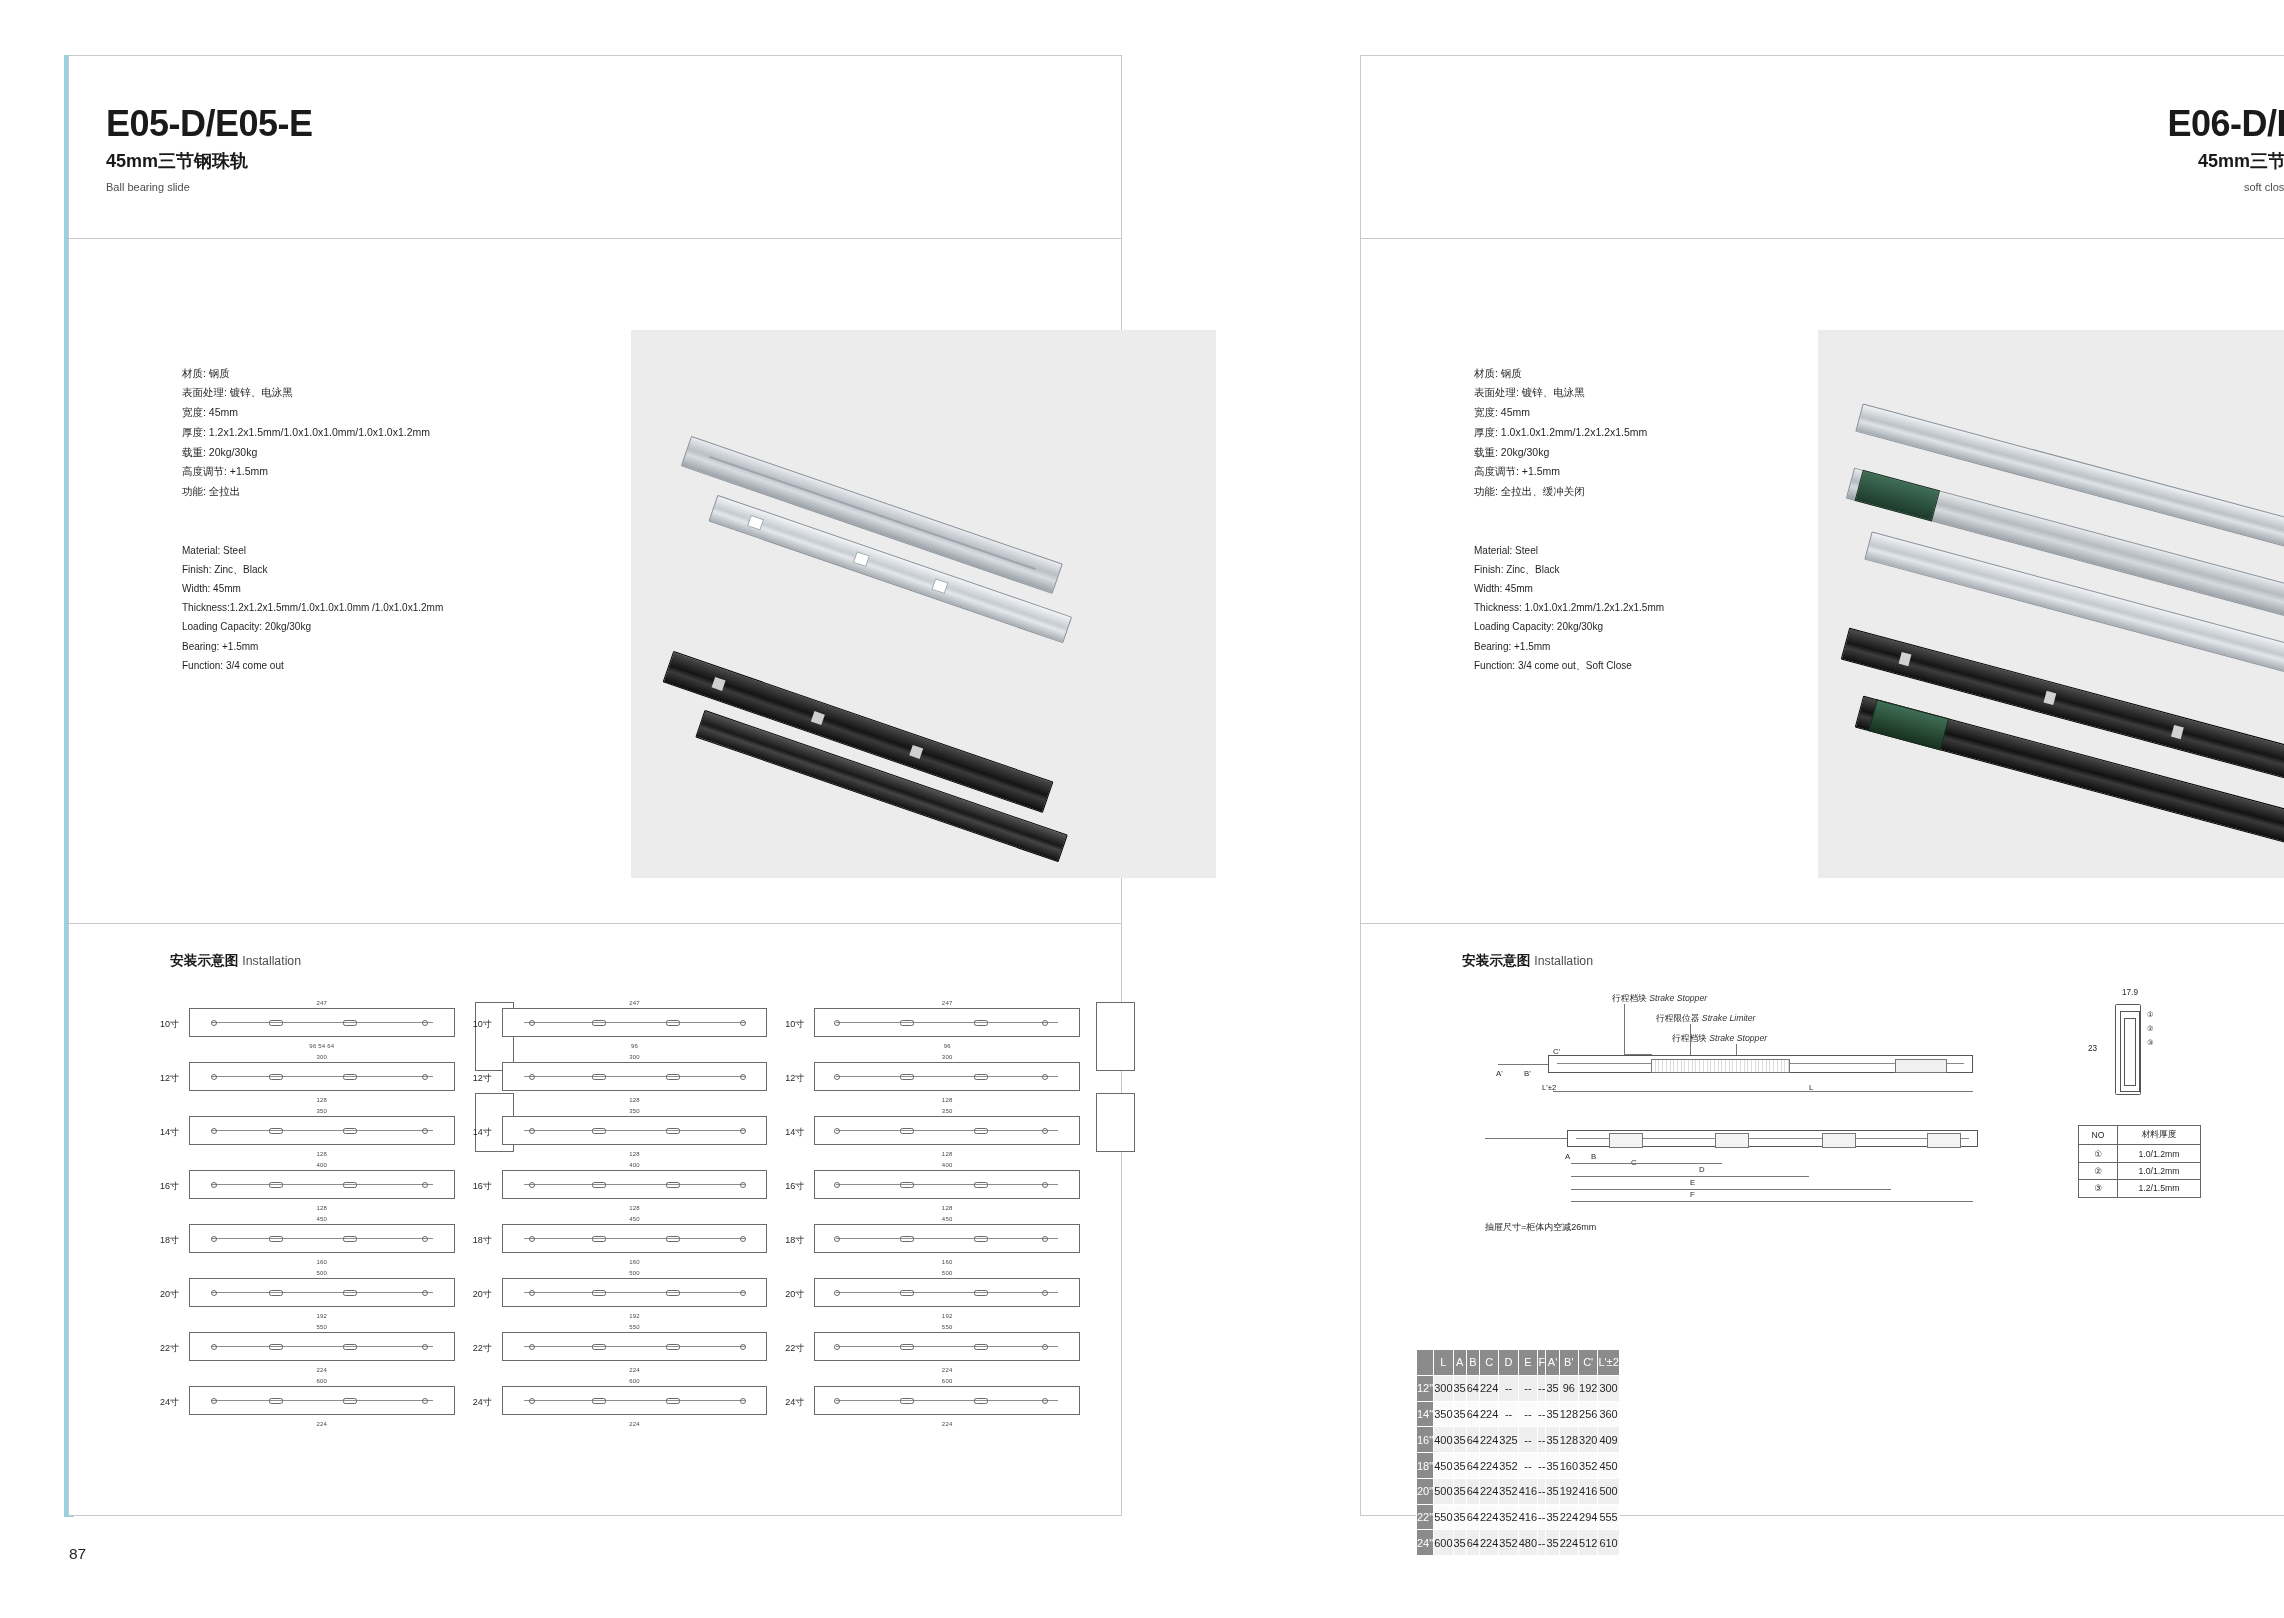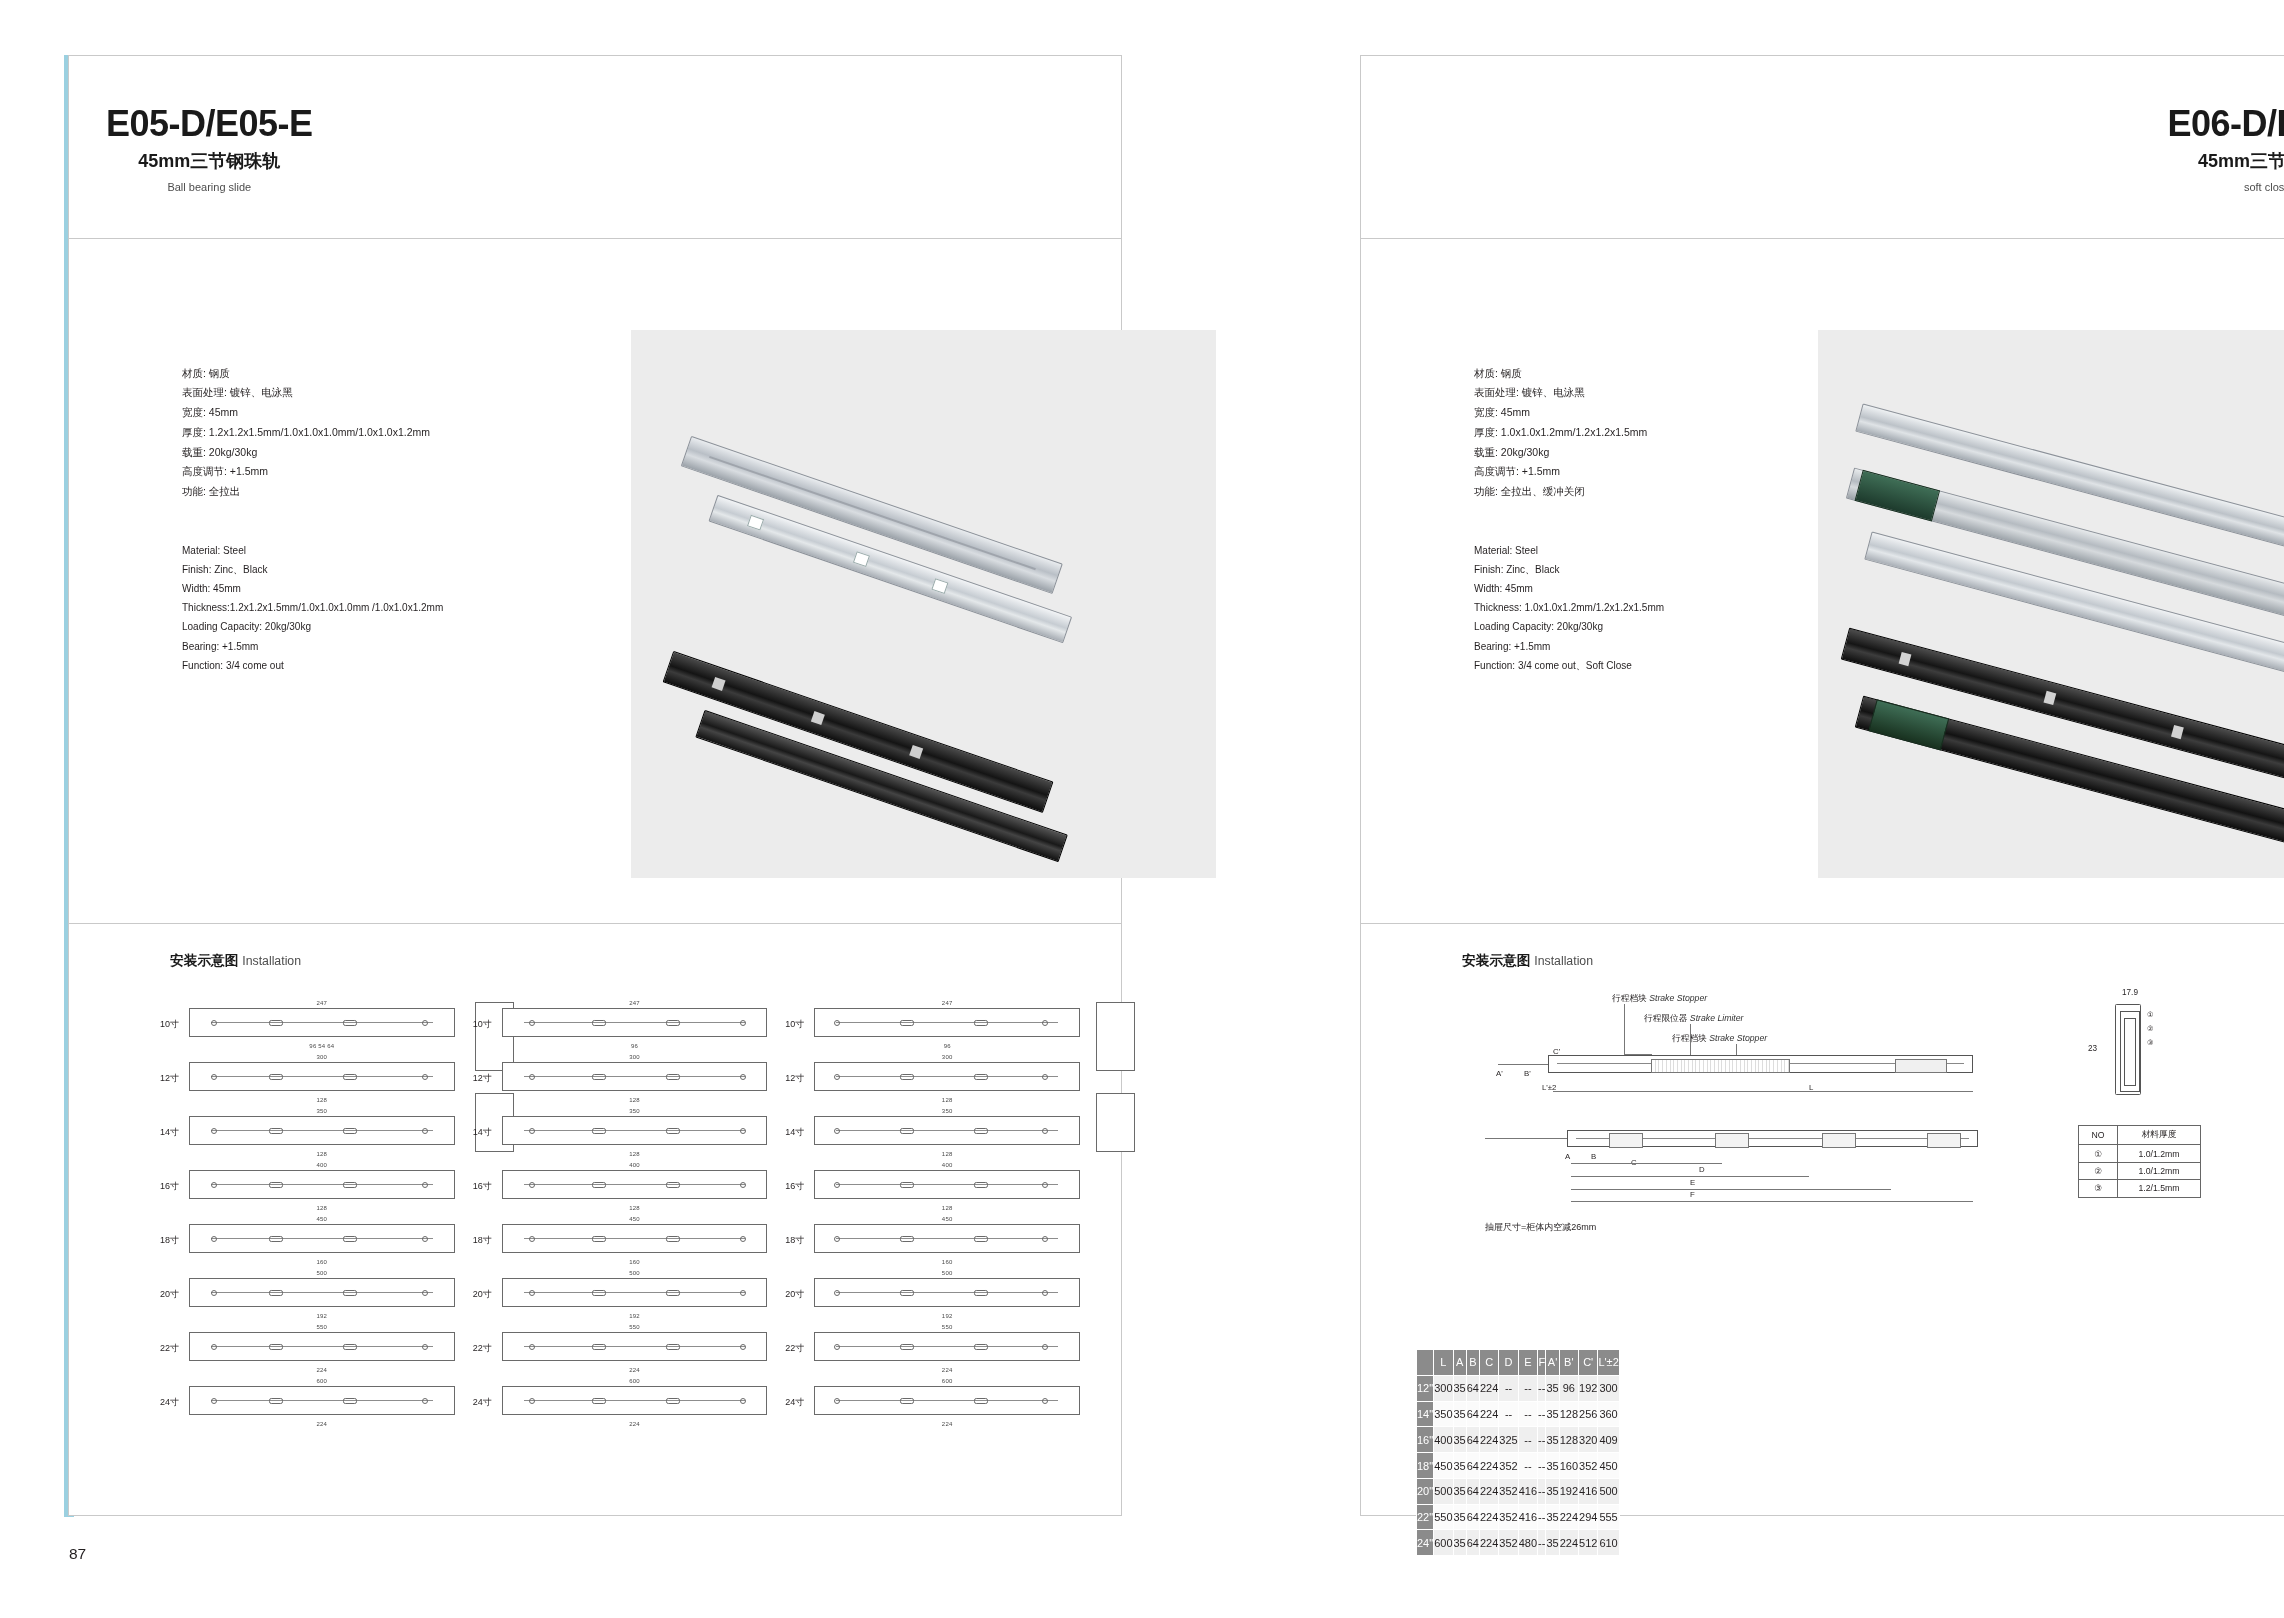--- a/index.html
+++ b/index.html
@@ -55,21 +55,21 @@
     position: absolute;
     left: 0; right: 0; top: 0;
     height: 183px;
     border-bottom: 0.5px solid #c9c9c9;
     box-sizing: border-box;
   }
   .hdr-inner {
     position: absolute;
     top: 50px;
   }
-  .hdr-left  .hdr-inner { left: 37px; text-align: center; }
+  .hdr-left  .hdr-inner { left: 37px; text-align: left; }
   .hdr-right .hdr-inner { right: 37px; text-align: right; }
 
   .code {
     font-size: 36px;
     font-weight: bold;
     letter-spacing: -0.5px;
     line-height: 1.0;
     margin: 0 0 10px 0;
     color: #1a1a1a;
   }
@@ -724,21 +724,21 @@
           <span>安装示意图</span>
           <span class="en">Installation</span>
         </div>
 
         <div class="rdiag">
 
           <div class="callout" style="left:196px;top:0px;">
             <span>行程档块</span>
             <span class="en">Strake Stopper</span>
           </div>
-          <div class="callout" style="left:228px;top:20px;">
+          <div class="callout" style="left:240px;top:20px;">
             <span>行程限位器</span>
             <span class="en">Strake Limiter</span>
           </div>
           <div class="callout" style="left:256px;top:40px;">
             <span>行程档块</span>
             <span class="en">Strake Stopper</span>
           </div>
 
           <div class="leader" style="left:208px;top:11px;width:27px;height:50px;"></div>
           <div class="leader" style="left:274px;top:31px;width:32px;height:32px;"></div>

